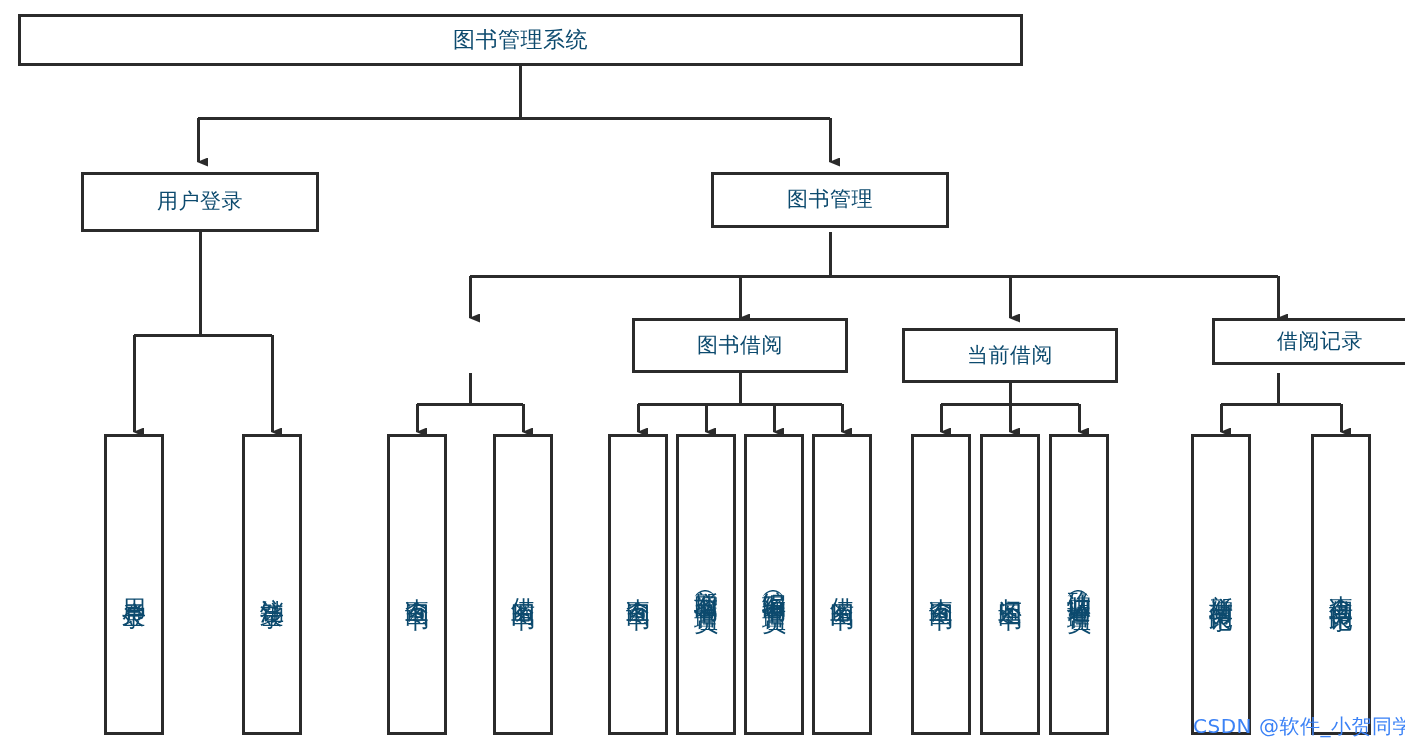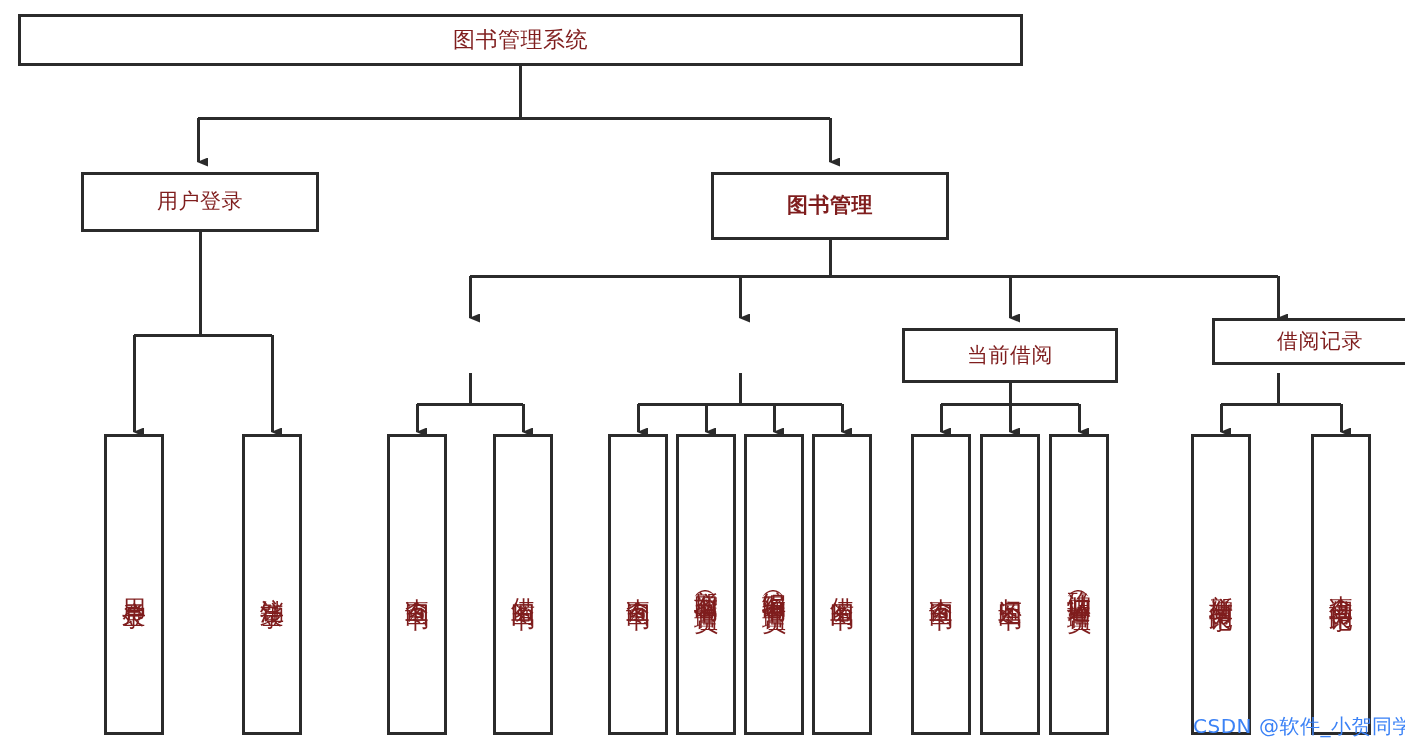--- a/index.html
+++ b/index.html
@@ -27,21 +27,21 @@
     pointer-events: none;
   }
   .node {
     position: absolute;
     box-sizing: border-box;
     background: #ffffff;
     border: 3px solid #2b2b2b;
     display: flex;
     align-items: center;
     justify-content: center;
-    color: #7f1d1d;
+    color: #0c4a6e;
   }
   .node-label {
     display: block;
     text-align: center;
     line-height: 1.12;
     white-space: nowrap;
     letter-spacing: 0.5px;
   }
   
   .node.horiz .node-label {
@@ -128,24 +128,27 @@
     </g>
   </svg>
 
   <div class="node horiz root" style="left:18px; top:14px; width:1005px; height:52px;">
     <span class="node-label">图书管理系统</span>
   </div>
 
   <div class="node horiz" style="left:81px; top:172px; width:238px; height:60px;">
     <span class="node-label">用户登录</span>
   </div>
-  <div class="node horiz" style="left:711px; top:172px; width:238px; height:68px;font-weight:bold;">
+  <div class="node horiz" style="left:711px; top:172px; width:238px; height:56px;">
     <span class="node-label">图书管理</span>
   </div>
 
+  <div class="node horiz" style="left:632px; top:318px; width:216px; height:55px;">
+    <span class="node-label">图书借阅</span>
+  </div>
   <div class="node horiz" style="left:902px; top:328px; width:216px; height:55px;">
     <span class="node-label">当前借阅</span>
   </div>
   <div class="node horiz" style="left:1212px; top:318px; width:216px; height:47px;">
     <span class="node-label">借阅记录</span>
   </div>
 
   <div class="node vert" style="left:104px; top:434px; width:60px; height:301px;">
     <span class="node-label">用户登录</span>
   </div>

